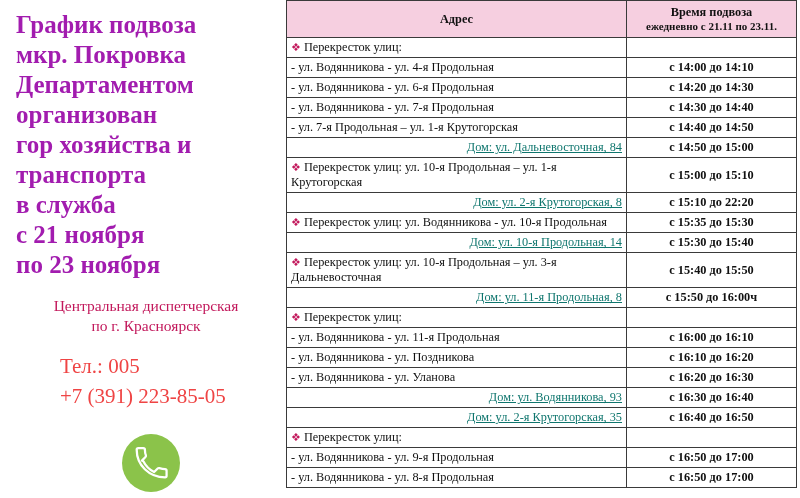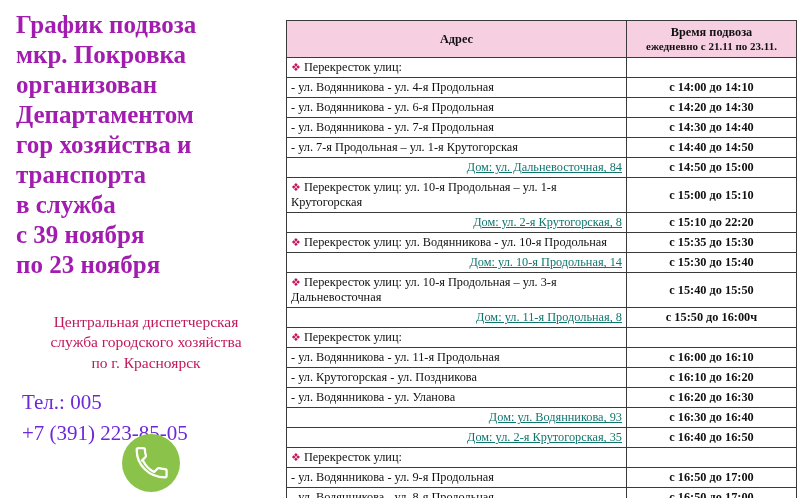--- a/index.html
+++ b/index.html
@@ -35,37 +35,38 @@
     font-size: 25px;
     line-height: 1.2;
     color: #a21caf;
     text-align: left;
     margin: 2px 0 0 0;
   }
   .headline .l {
     display: block;
   }
   .subtext {
-    margin-top: 32px;
+    margin-top: 16px;
     font-family: "Liberation Serif", serif;
     font-size: 15.5px;
     line-height: 1.32;
     color: #c2185b;
     text-align: center;
   }
   .subtext .l {
     display: block;
   }
   .phones {
     margin-top: 14px;
     font-family: "Liberation Serif", serif;
     font-size: 21px;
-    color: #6d28d9;
+    color: #ef4444;
     line-height: 1.45;
     padding-left: 6px;
+    margin-left: 38px;
   }
   .phones .l {
     display: block;
   }
   .phone-badge {
     position: absolute;
     left: 122px;
     bottom: 6px;
     width: 58px;
     height: 58px;
@@ -75,21 +76,21 @@
     align-items: center;
     justify-content: center;
   }
   .phone-badge svg {
     width: 34px;
     height: 34px;
   }
   
   .right {
     flex: 1 1 auto;
-    padding: 20px 4px 0 0;
+    padding: 0 4px 0 0;
     box-sizing: border-box;
   }
   table.schedule {
     border-collapse: collapse;
     width: 510px;
     table-layout: fixed;
     font-family: "Liberation Serif", serif;
     font-size: 12.3px;
     color: #111111;
   }
@@ -143,32 +144,31 @@
 </style>
 </head>
 <body>
 
 <div class="page">
 
   <div class="left">
     <div class="headline">
       <span class="l">График подвоза</span>
       <span class="l">мкр. Покровка</span>
+      <span class="l">Департаментом</span>
       <span class="l">организован</span>
-      <span class="l">Департаментом</span>
       <span class="l">гор хозяйства и</span>
       <span class="l">транспорта</span>
       <span class="l">в служба</span>
-      <span class="l">с 39 ноября</span>
+      <span class="l">с 21 ноября</span>
       <span class="l">по 23 ноября</span>
     </div>
 
     <div class="subtext">
       <span class="l">Центральная диспетчерская</span>
-      <span class="l">служба городского хозяйства</span>
       <span class="l">по г. Красноярск</span>
     </div>
 
     <div class="phones">
       <span class="l">Тел.: 005</span>
       <span class="l">+7 (391) 223-85-05</span>
     </div>
 
     <div class="phone-badge">
       <svg viewBox="0 0 24 24" aria-hidden="true">
@@ -243,21 +243,21 @@
           </tr>
           <tr class="cross">
             <td class="addr"><span class="diamond">❖</span><span>Перекресток улиц:</span></td>
             <td class="time"></td>
           </tr>
           <tr class="plain">
             <td class="addr"><span>- ул. Водянникова - ул. 11-я Продольная</span></td>
             <td class="time">с 16:00 до 16:10</td>
           </tr>
           <tr class="plain">
-            <td class="addr"><span>- ул. Крутогорская - ул. Поздникова</span></td>
+            <td class="addr"><span>- ул. Водянникова - ул. Поздникова</span></td>
             <td class="time">с 16:10 до 16:20</td>
           </tr>
           <tr class="plain">
             <td class="addr"><span>- ул. Водянникова - ул. Уланова</span></td>
             <td class="time">с 16:20 до 16:30</td>
           </tr>
           <tr class="house">
             <td class="addr"><span class="hl u">Дом: ул. Водянникова, 93</span></td>
             <td class="time">с 16:30 до 16:40</td>
           </tr>

